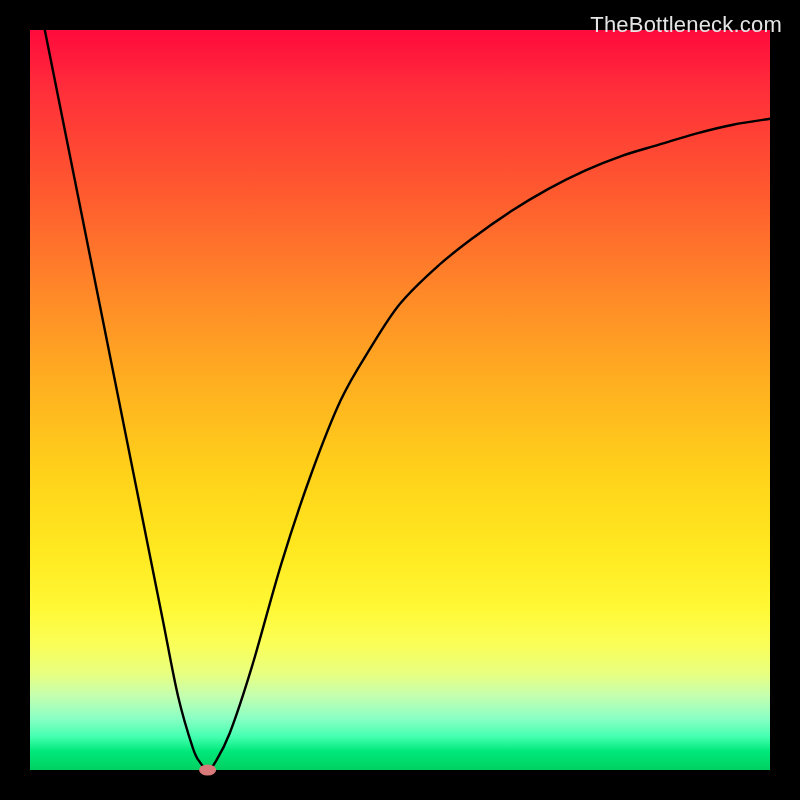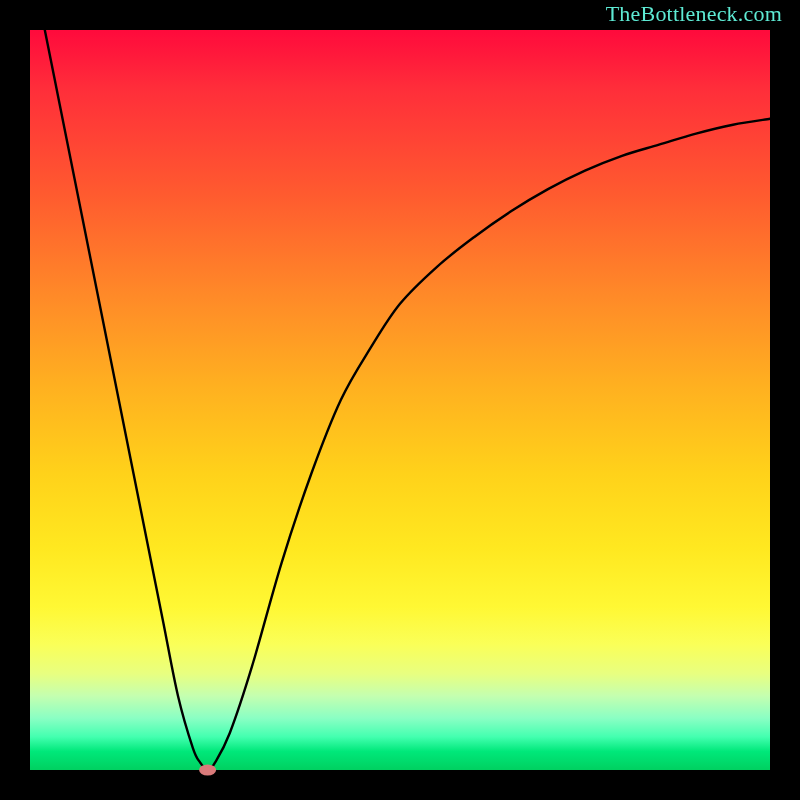--- a/index.html
+++ b/index.html
@@ -39,28 +39,27 @@
       #e8ff80 87%,
       #c4ffb0 90%,
       #8affc4 93%,
       #44ffb0 95.5%,
       #00e87a 97.5%,
       #00d060 100%
     );
   }
   .watermark {
     position: absolute;
-    top: 1px;
+    top: 12px;
     right: 18px;
-    color: #5eead4;
+    color: #e5e5e5;
     font-size: 22px;
     font-weight: 400;
     letter-spacing: 0.2px;
     user-select: none;
-    font-family: Liberation Serif, serif;
   }
   svg.curve {
     position: absolute;
     left: 0;
     top: 0;
     width: 740px;
     height: 740px;
     overflow: visible;
   }
   .marker {

